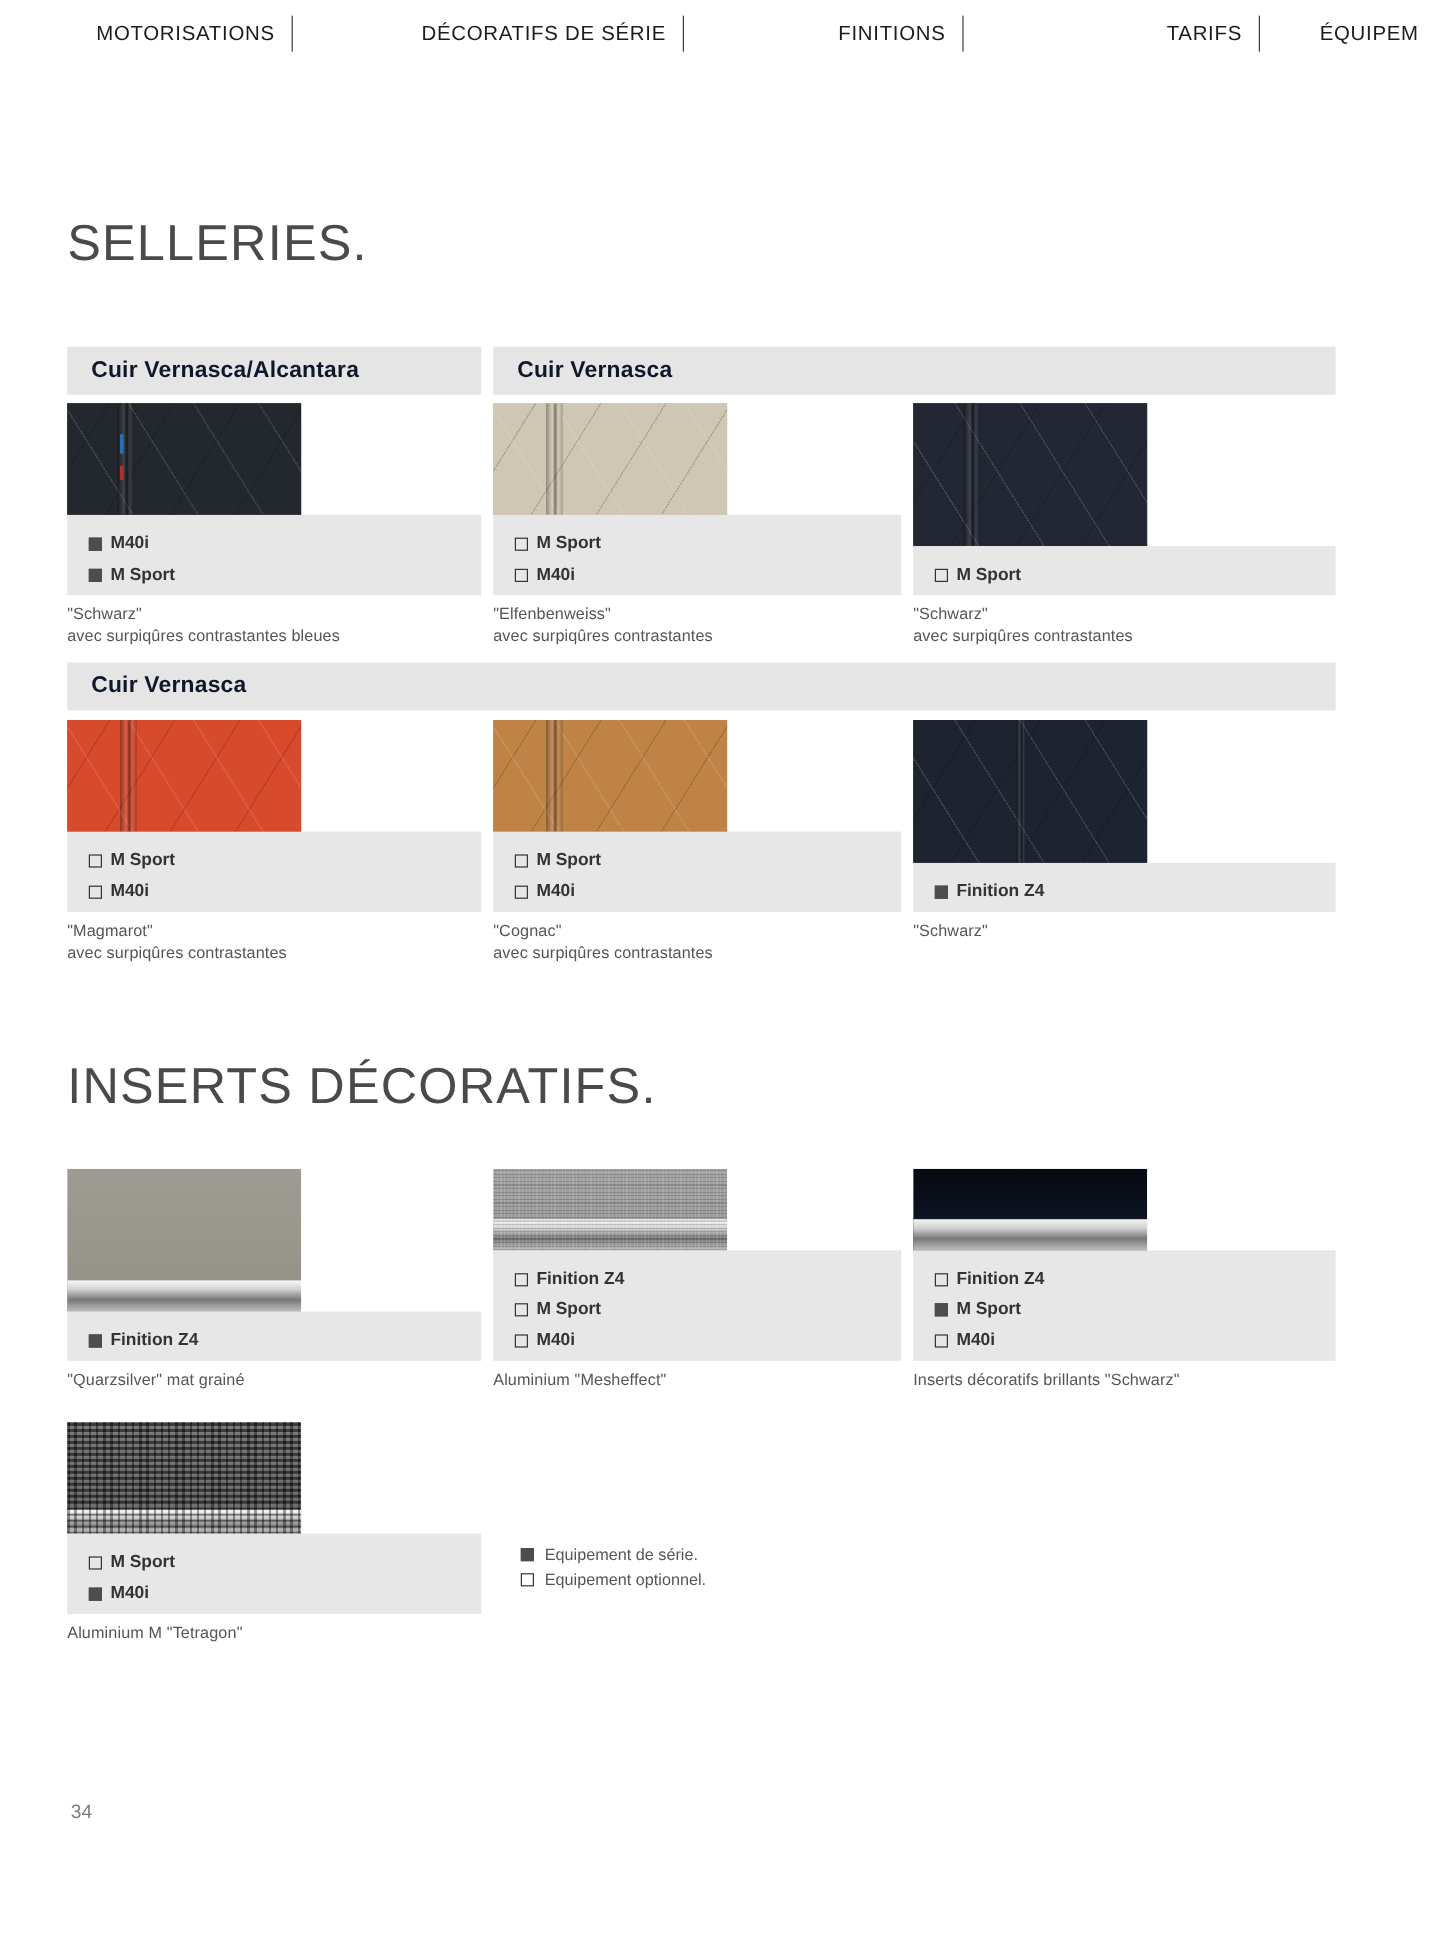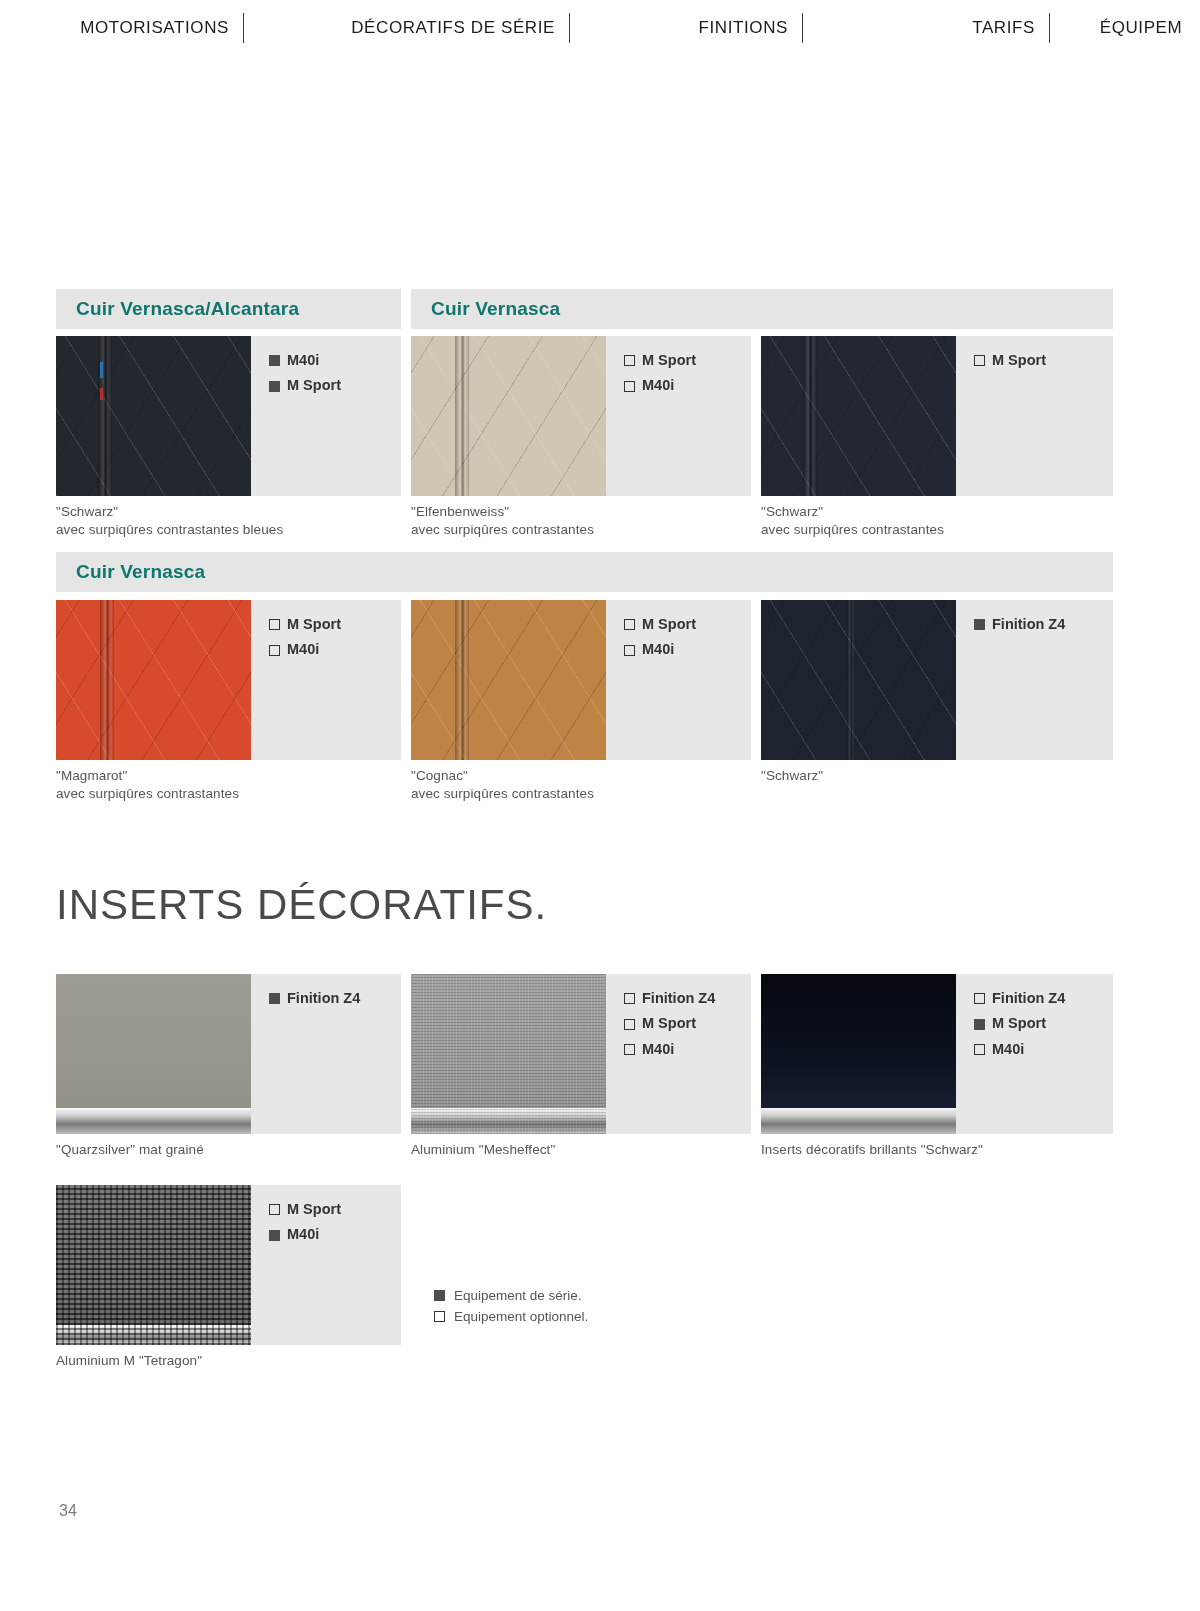--- a/index.html
+++ b/index.html
@@ -39,27 +39,27 @@
   #selleries-title { top: 182px; }
   #inserts-title { top: 884px; }
 
   
   .group-bar {
     position: absolute; height: 40px;
     background: #e5e5e5;
     display: flex; align-items: center;
   }
   .group-bar span {
-    font-size: 19px; font-weight: 700; color: #0f766e;
+    font-size: 19px; font-weight: 700; color: #0f172a;
     padding-left: 20px; letter-spacing: 0.2px;
   }
 
   
   .card { position: absolute; }
-  .card .row { display: flex; height: 160px; }
+  .card .row { display: flex; height: 160px; flex-direction: column; }
   .swatch { width: 195px; height: 160px; position: relative; overflow: hidden; }
   .opts {
     flex: 1; background: #e7e7e7; padding: 16px 0 0 18px;
   }
   .opt {
     display: flex; align-items: center; gap: 7px;
     font-size: 14.5px; font-weight: 700; color: #333;
     margin-bottom: 8px; line-height: 1.2;
   }
   .box { width: 11px; height: 11px; display: inline-block; flex: 0 0 auto; }
@@ -148,20 +148,21 @@
       <span class="nav-item">TARIFS</span>
     </div>
     <div class="nav-cell" style="width:15px">
         <span class="nav-sep"></span>
       </div>
     <div class="nav-cell" style="width:150px;justify-content:center;padding-left:32px">
       <span class="nav-item">ÉQUIPEM</span>
     </div>
   </div>
 
+  <div class="section-title" id="selleries-title">SELLERIES.</div>
 
   <div class="group-bar" style="left:56px; top:289px; width:345px">
     <span>Cuir Vernasca/Alcantara</span>
   </div>
   <div class="group-bar" style="left:411px; top:289px; width:702px">
     <span>Cuir Vernasca</span>
   </div>
 
   <div class="card" style="left:56px; top:336px; width:345px">
     <div class="row">

